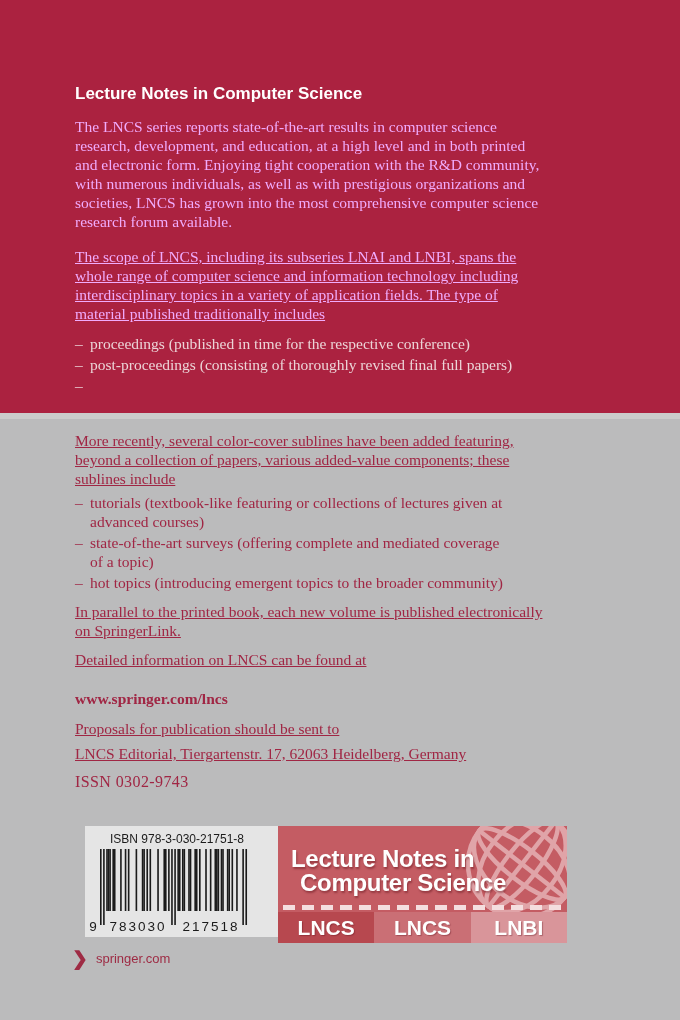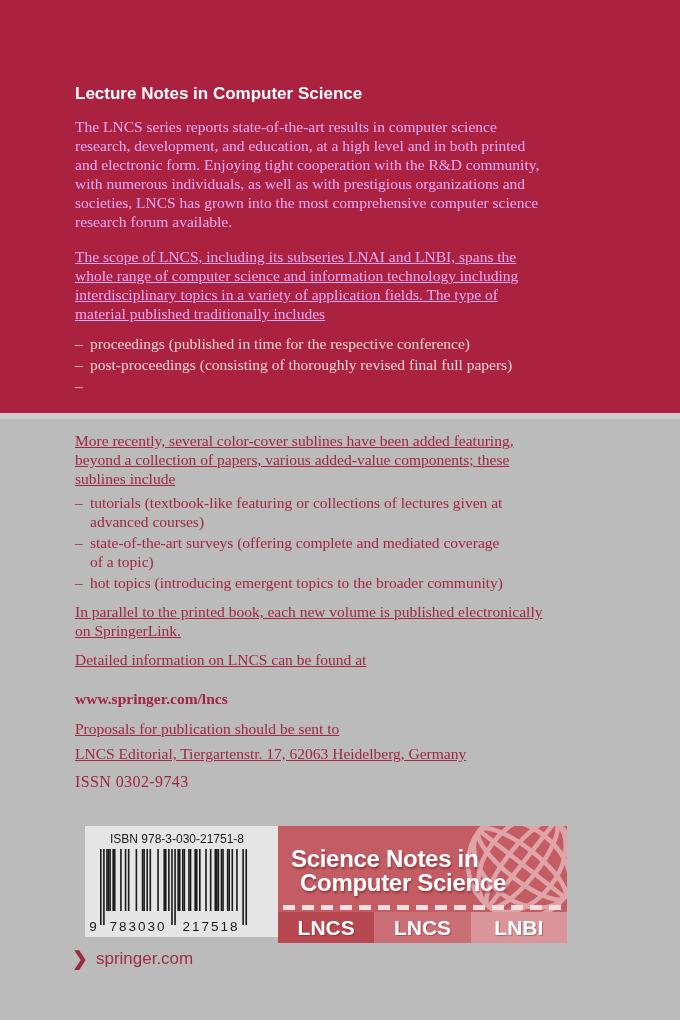--- a/index.html
+++ b/index.html
@@ -88,21 +88,21 @@
   }
   .seg-lncs{background:#B7484F;}
   .seg-lnai{background:#CA6F75;}
   .seg-lnbi{background:#D9959A;}
   
   .footer{
     position:absolute;left:72px;top:947px;display:flex;align-items:center;
     font-family:"Liberation Sans", sans-serif;color:#9E2B44;
   }
   .footer .arrow{font-size:19px;font-weight:bold;margin-right:8px;line-height:24px;}
-  .footer .site{font-size:17px;line-height:24px;}
+  .footer .site{font-size:13px;line-height:24px;}
 </style>
 </head>
 <body>
 
 <div class="page">
 
   <div class="top-band">
     <h1 class="series-heading">Lecture Notes in Computer Science</h1>
 
     <p class="para">The LNCS series reports state-of-the-art results in computer science
@@ -226,21 +226,21 @@
         <circle cx="75" cy="66" r="54"></circle>
         <ellipse cx="75" cy="66" rx="36" ry="54"></ellipse>
         <ellipse cx="75" cy="66" rx="16" ry="54"></ellipse>
         <ellipse cx="75" cy="66" rx="54" ry="36"></ellipse>
         <ellipse cx="75" cy="66" rx="54" ry="16"></ellipse>
         <line x1="21" y1="66" x2="129" y2="66"></line>
         <line x1="75" y1="12" x2="75" y2="120"></line>
       </g>
     </svg>
     <div class="logo-title">
-      <div class="line1">Science Notes in</div>
+      <div class="line1">Lecture Notes in</div>
       <div class="line2">Computer Science</div>
     </div>
     <div class="logo-dash"></div>
     <div class="logo-band">
       <div class="logo-seg seg-lncs">LNCS</div>
       <div class="logo-seg seg-lnai">LNCS</div>
       <div class="logo-seg seg-lnbi">LNBI</div>
     </div>
   </div>
 

